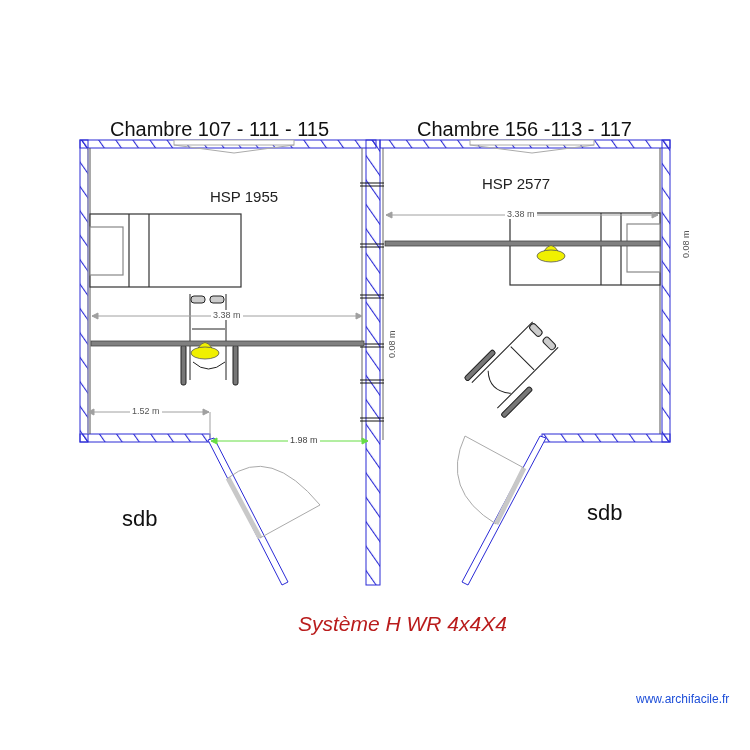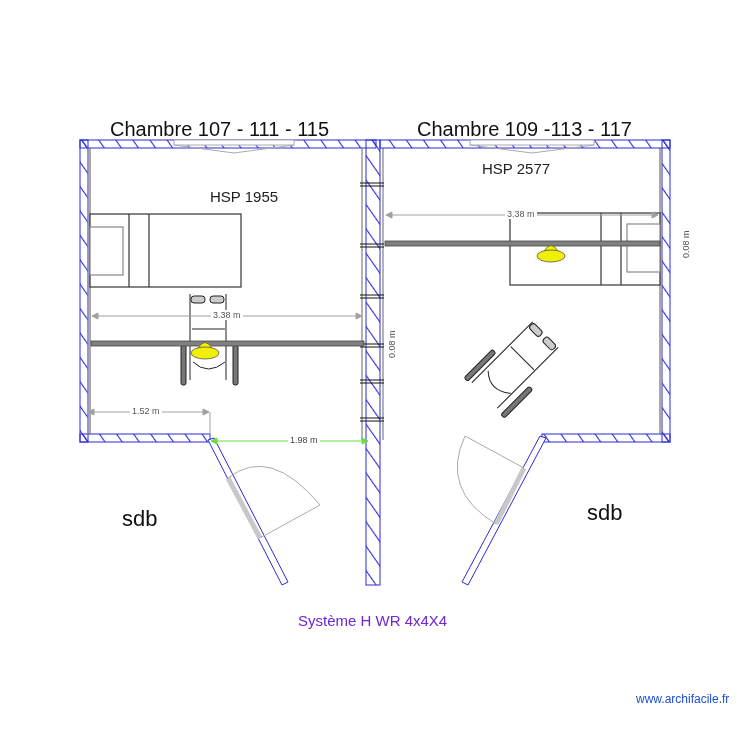--- a/index.html
+++ b/index.html
@@ -2,21 +2,21 @@
 <html><head>
 <meta charset="utf-8">
 <style>
   html, body { margin:0; padding:0; background:#ffffff; }
   body { width:750px; height:750px; position:relative; overflow:hidden; font-family:"Liberation Sans", sans-serif; }
   svg { position:absolute; left:0; top:0; }
   .lbl { position:absolute; color:#111; white-space:nowrap; font-family:"Liberation Sans", sans-serif; }
   .title { font-size:20px; }
   .hsp { font-size:15px; color:#222; }
   .room { font-size:22px; }
-  .caption { font-size:15px; color:#6d28d9; }
+  .caption { font-size:21px; color:#b91c1c;font-style:italic; }
   .footer { font-size:12px; color:#1d4ed8; }
   .dim { font-size:9px; color:#555; background:#fff; padding:0 2px; }
   .dim.green { color:#444; }
   .vdim { transform:rotate(-90deg); transform-origin:left top; }
 </style>
 </head>
 <body>
 
 <svg width="750" height="750" viewBox="0 0 750 750">
   <defs>
@@ -138,24 +138,24 @@
     <line x1="210" y1="412" x2="210" y2="438"></line>
   </g>
   <g stroke="#66dd44" stroke-width="1" fill="#66dd44">
     <line x1="211" y1="441" x2="368" y2="441"></line>
     <polygon points="211,441 217,438 217,444"></polygon>
     <polygon points="368,441 362,438 362,444"></polygon>
   </g>
 </svg>
 
 <div class="lbl title" style="left:110px;top:118px;">Chambre 107 - 111 - 115</div>
-<div class="lbl title" style="left:417px;top:118px;">Chambre 109 -113 - 117</div>
+<div class="lbl title" style="left:417px;top:118px;">Chambre 156 -113 - 117</div>
 
 <div class="lbl hsp" style="left:210px;top:188px;">HSP 1955</div>
-<div class="lbl hsp" style="left:482px;top:160px;">HSP 2577</div>
+<div class="lbl hsp" style="left:482px;top:175px;">HSP 2577</div>
 
 <div class="lbl dim" style="left:211px;top:310px;">3.38 m</div>
 <div class="lbl dim" style="left:505px;top:209px;">3.38 m</div>
 <div class="lbl dim" style="left:130px;top:406px;">1.52 m</div>
 <div class="lbl dim green" style="left:288px;top:435px;">1.98 m</div>
 
 <div class="lbl dim vdim" style="left:387px;top:360px;">0.08 m</div>
 <div class="lbl dim vdim" style="left:681px;top:260px;">0.08 m</div>
 
 <div class="lbl room" style="left:122px;top:506px;">sdb</div>

